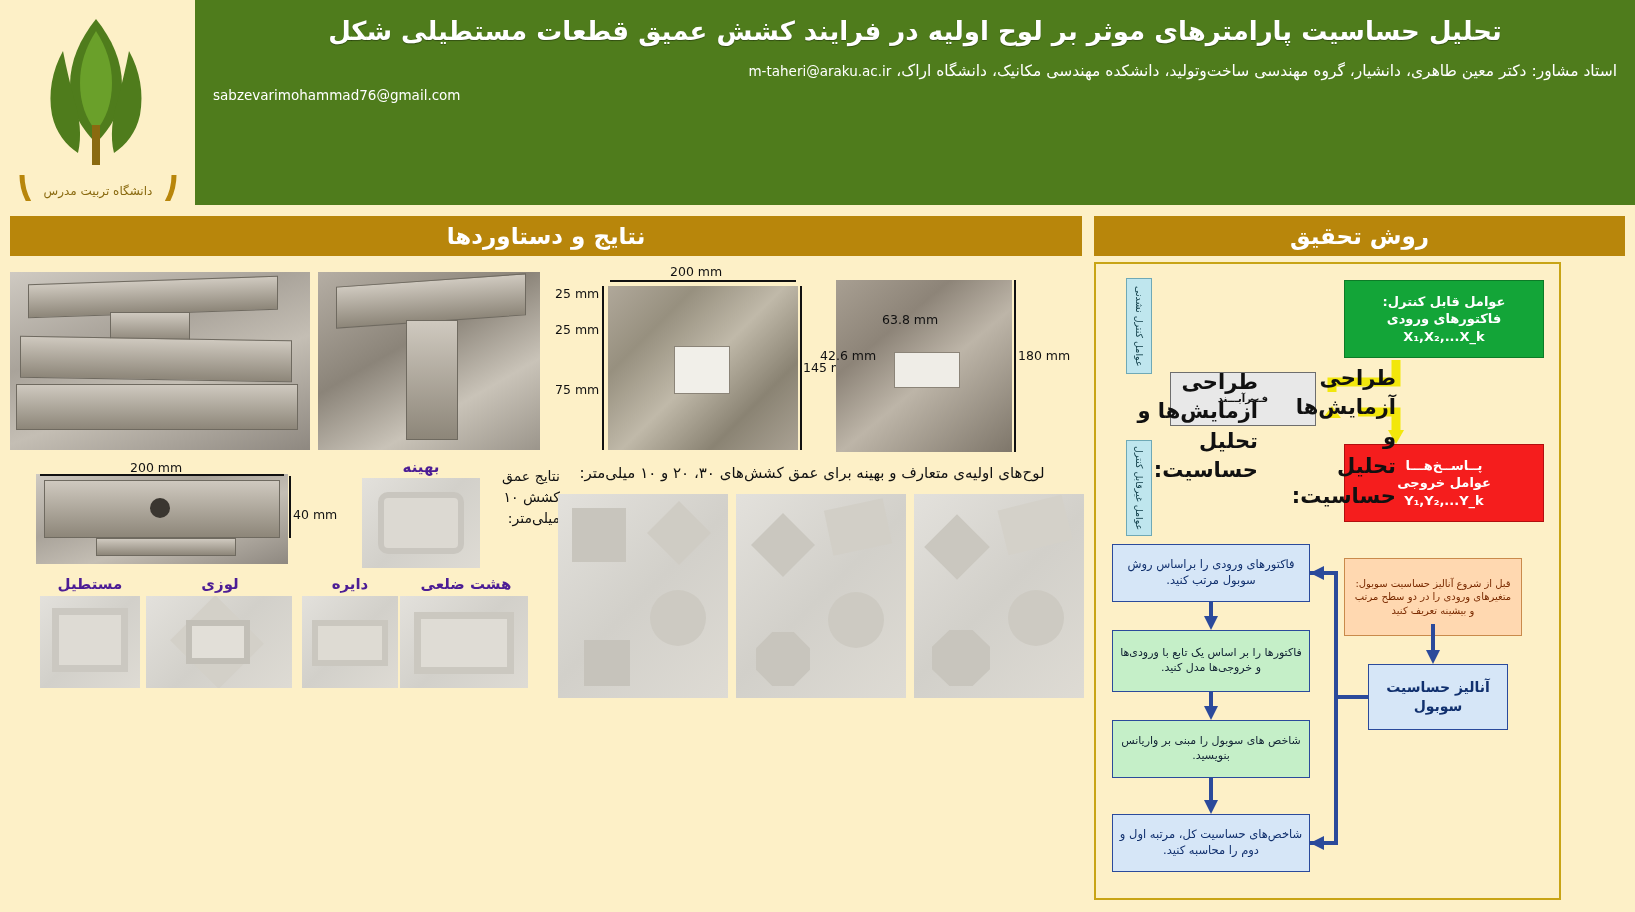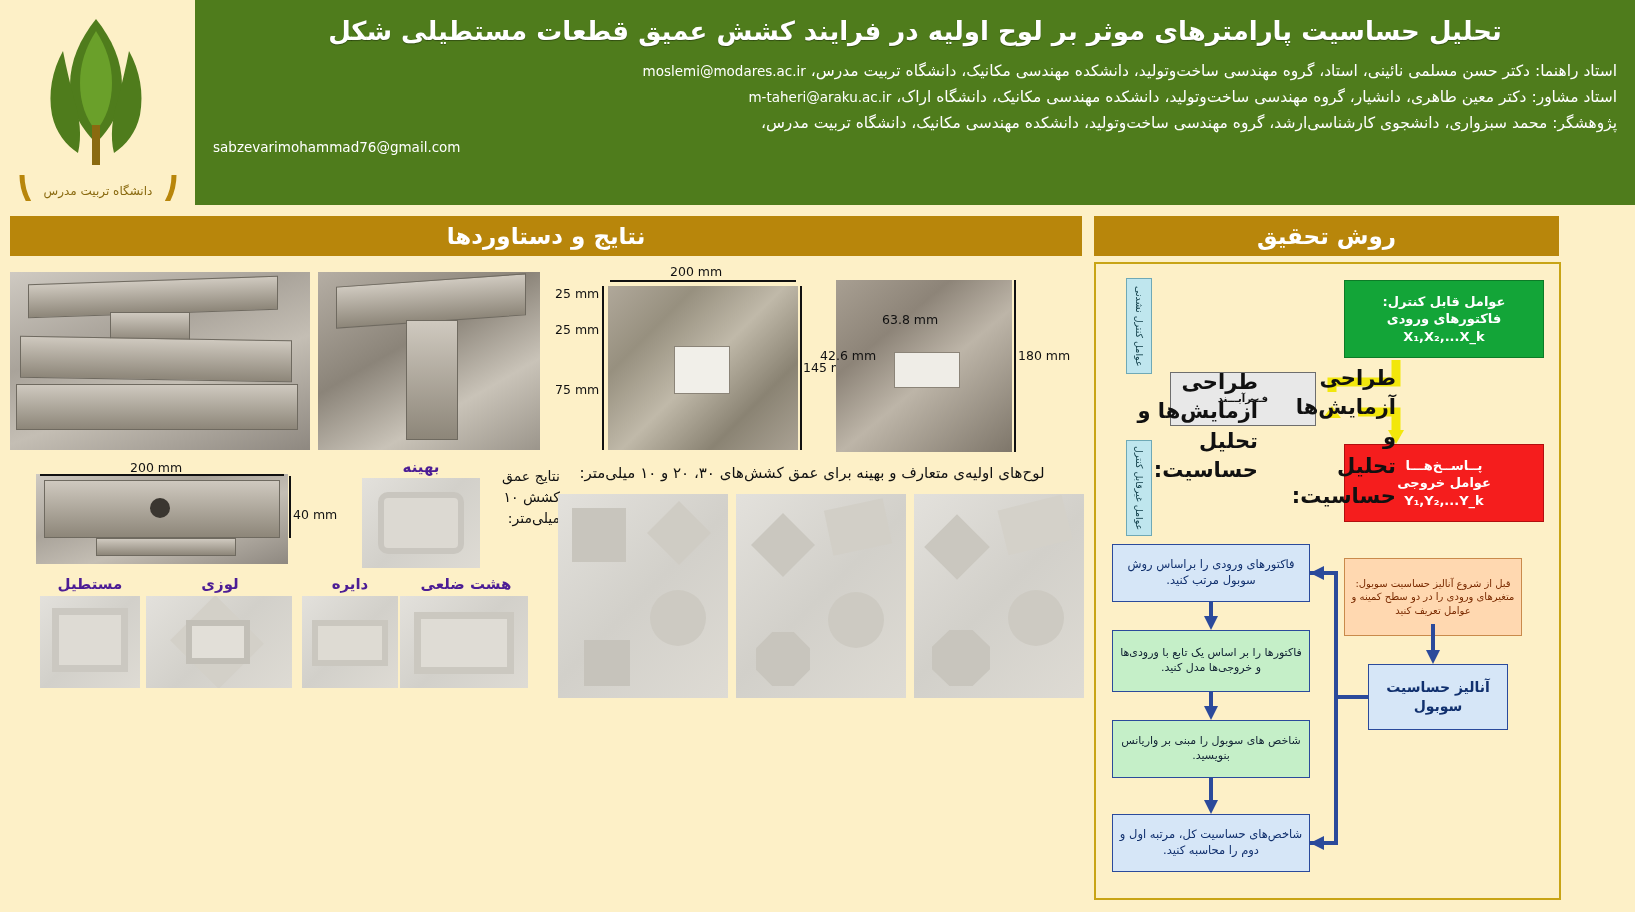--- a/index.html
+++ b/index.html
@@ -33,21 +33,21 @@
   .authors .line { margin:0 0 1px 0; }
   .email-left { text-align:left; direction:ltr; font-size:13.5px; }
   
   .bar {
     position:absolute; height:40px; background:#b8860b;
     color:#ffffff; font-weight:bold; font-size:23px;
     display:flex; align-items:center; justify-content:center;
     letter-spacing:.5px;
   }
   #bar-results { left:10px; top:216px; width:1072px; }
-  #bar-method  { left:1094px; top:216px; width:465px; }
+  #bar-method  { left:1094px; top:216px; width:531px; }
   
   .panel-results {
     position:absolute; left:10px; top:262px; width:1072px; height:638px;
   }
   .panel-method {
     position:absolute; left:1094px; top:262px; width:467px; height:638px;
     background:#fdf0c7; border:2px solid #c8a415;
   }
   
   .photo { background:#b9b4ac; position:absolute; overflow:hidden; }
@@ -90,29 +90,22 @@
         <path d="M14 170 A76 64 0 0 0 166 170" fill="none" stroke="#b8860b" stroke-width="5"></path>
       </g>
       <text x="90" y="190" font-size="12" fill="#8a6a10" text-anchor="middle" font-family="DejaVu Sans, sans-serif">دانشگاه تربیت مدرس</text>
     </svg>
   </div>
 
   <div class="header-texts">
     <div class="poster-title">تحلیل حساسیت پارامترهای موثر بر لوح اولیه در فرایند کشش عمیق قطعات مستطیلی شکل</div>
     <div class="authors">
       <div class="line">
-        <span>استاد راهنما: دکتر حسن مسلمی نائینی، استاد، گروه مهندسی ساخت‌وتولید، دانشکده مهندسی مکانیک، دانشگاه تربیت مدرس،</span>
-        <span class="email-left" style="display:inline">moslemi@modares.ac.ir</span>
-      </div>
-      <div class="line">
         <span>استاد مشاور: دکتر معین طاهری، دانشیار، گروه مهندسی ساخت‌وتولید، دانشکده مهندسی مکانیک، دانشگاه اراک،</span>
         <span class="email-left" style="display:inline">m-taheri@araku.ac.ir</span>
-      </div>
-      <div class="line">
-        <span>پژوهشگر: محمد سبزواری، دانشجوی کارشناسی‌ارشد، گروه مهندسی ساخت‌وتولید، دانشکده مهندسی مکانیک، دانشگاه تربیت مدرس،</span>
       </div>
       <div class="line email-left" style="text-align:left">sabzevarimohammad76@gmail.com</div>
     </div>
   </div>
 </div>
 
 <div class="bar" id="bar-results">نتایج و دستاوردها</div>
 <div class="bar" id="bar-method">روش تحقیق</div>
 
 <div class="panel-results">
@@ -241,21 +234,21 @@
     <path d="M262 148 L300 148 L300 172" stroke="#f2e70c" stroke-width="9" fill="none"></path>
     <polygon points="300,180 292,166 308,166" fill="#f2e70c"></polygon>
   </svg>
 
   <div class="fc-title" style="left:300px; top:100px; width:0px;">طراحی آزمایش‌ها و تحلیل حساسیت:</div>
 
   <div class="fc-title" style="left:2px; top:104px; width:160px; text-align:right; right:auto;">طراحی آزمایش‌ها و تحلیل حساسیت:</div>
 
   <div class="fc-box fc-peach" style="left:248px; top:282px; width:178px; height:78px; flex-direction:column; padding:6px;">
     <span class="peach-txt">قبل از شروع آنالیز حساسیت سوبول:</span>
-    <span class="peach-txt">متغیرهای ورودی را در دو سطح کمینه و عوامل تعریف کنید</span>
+    <span class="peach-txt">متغیرهای ورودی را در دو سطح مرتب و بیشینه تعریف کنید</span>
   </div>
 
   <div class="fc-box fc-blue" style="left:272px; top:400px; width:140px; height:66px; flex-direction:column;">
     <span>آنالیز حساسیت</span>
     <span>سوبول</span>
   </div>
 
   <div class="fc-box fc-blue" style="left:16px; top:280px; width:198px; height:58px; font-size:11.5px; font-weight:normal;">
     <span>فاکتورهای ورودی را براساس روش سوبول مرتب کنید.</span>
   </div>

